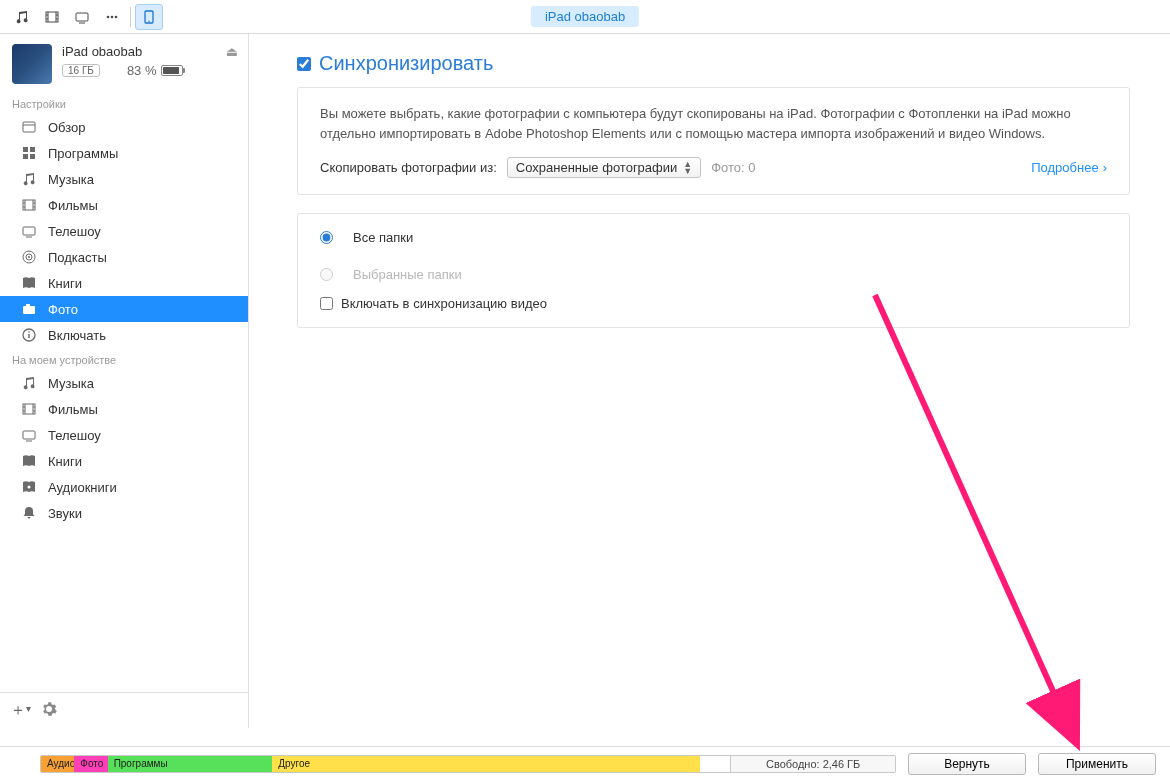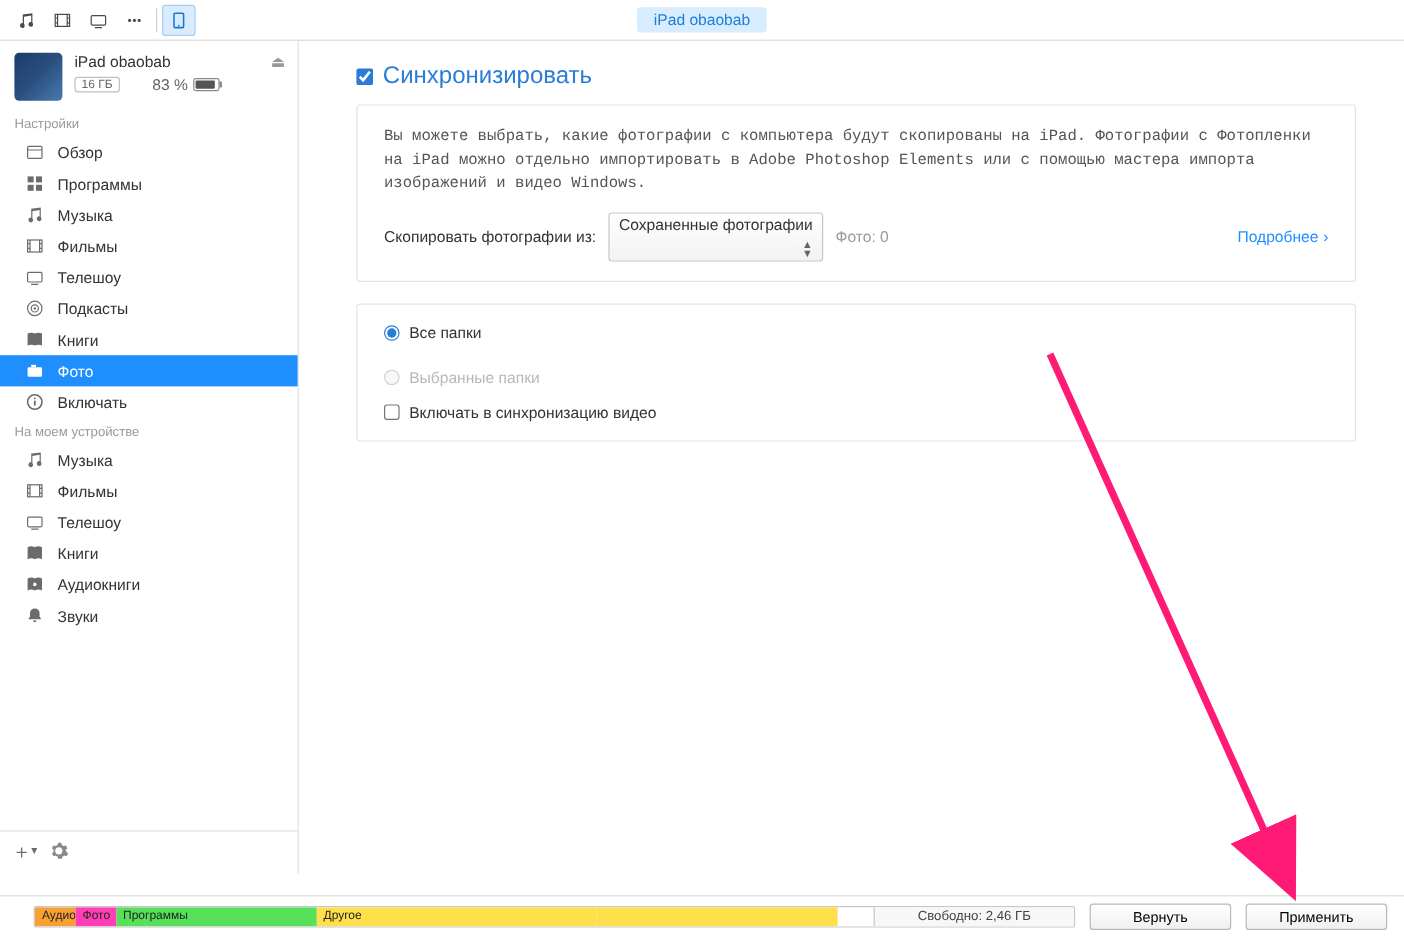--- a/index.html
+++ b/index.html
@@ -39,33 +39,33 @@
 .nav-item .ico { width:18px; height:16px; display:flex; align-items:center; justify-content:center; color:#6b6b6b; }
 .nav-item.selected .ico { color:#fff; }
 
 .side-foot { margin-top:auto; border-top:1px solid #e0e0e0; height:36px; display:flex; align-items:center; padding:0 10px; gap:10px; color:#6b6b6b; }
 
 
 .sync-head { display:flex; align-items:center; gap:8px; margin-bottom:12px; }
 .sync-head h2 { font-size:20px; font-weight:400; color:#2a7dd6; }
 .chk { width:14px; height:14px; accent-color:#2a7dd6; }
 .panel { border:1px solid #e3e3e3; border-radius:3px; padding:16px 22px; margin-bottom:18px; }
-.desc { color:#555; line-height:1.5; margin-bottom:14px;font-family:Liberation Mono, monospace; }
+.desc { color:#555; line-height:1.5; margin-bottom:14px; }
 .row { display:flex; align-items:center; gap:10px; }
-.select { border:1px solid #c5c5c5; border-radius:3px; background:linear-gradient(#fff,#f2f2f2); padding:2px 8px; display:flex; align-items:flex-end; gap:6px; font-size:13px;flex-direction:column; }
+.select { border:1px solid #c5c5c5; border-radius:3px; background:linear-gradient(#fff,#f2f2f2); padding:2px 8px; display:flex; align-items:center; gap:6px; font-size:13px; }
 .sel-arrows { font-size:9px; color:#666; line-height:7px; }
 .count { color:#9a9a9a; }
 .learn { margin-left:auto; color:#1f8fff; display:flex; align-items:center; gap:4px; }
-.radio-row { display:flex; align-items:center; gap:8px; margin-bottom:8px; color:#333; }
+.radio-row { display:flex; align-items:center; gap:20px; margin-bottom:8px; color:#333; }
 .radio-row.disabled { color:#b8b8b8;margin-top:22px; }
 .radio-row input { accent-color:#2a7dd6; }
 .cb-row { display:flex; align-items:center; gap:8px; margin-top:14px; }
 
 
-.bottom { position:absolute; bottom:0; left:0; right:0; height:34px; border-top:1px solid #dcdcdc; display:flex; align-items:center; padding:0 14px 0 28px; gap:12px; }
+.bottom { position:absolute; bottom:0; left:0; right:0; height:34px; border-top:1px solid #dcdcdc; display:flex; align-items:center; padding:0 14px 0 40px; gap:12px; }
 .storage { flex:1; height:18px; border:1px solid #c8c8c8; border-radius:2px; display:flex; overflow:hidden; font-size:10px; }
 .seg { height:100%; display:flex; align-items:center; padding:0 6px; color:#222; white-space:nowrap; overflow:hidden; }
 .free-seg { border-left:1px solid #c8c8c8; background:#f7f7f7; justify-content:center; color:#444; font-size:11px; }
 .btn { min-width:118px; height:22px; border:1px solid #b8b8b8; border-radius:3px; background:linear-gradient(#fff,#f0f0f0); font-size:12px;text-align:center; }
 
 
 .ico svg, .tb-btn svg { width:16px; height:16px; }
 
 
 .arrow { position:absolute; pointer-events:none; }

